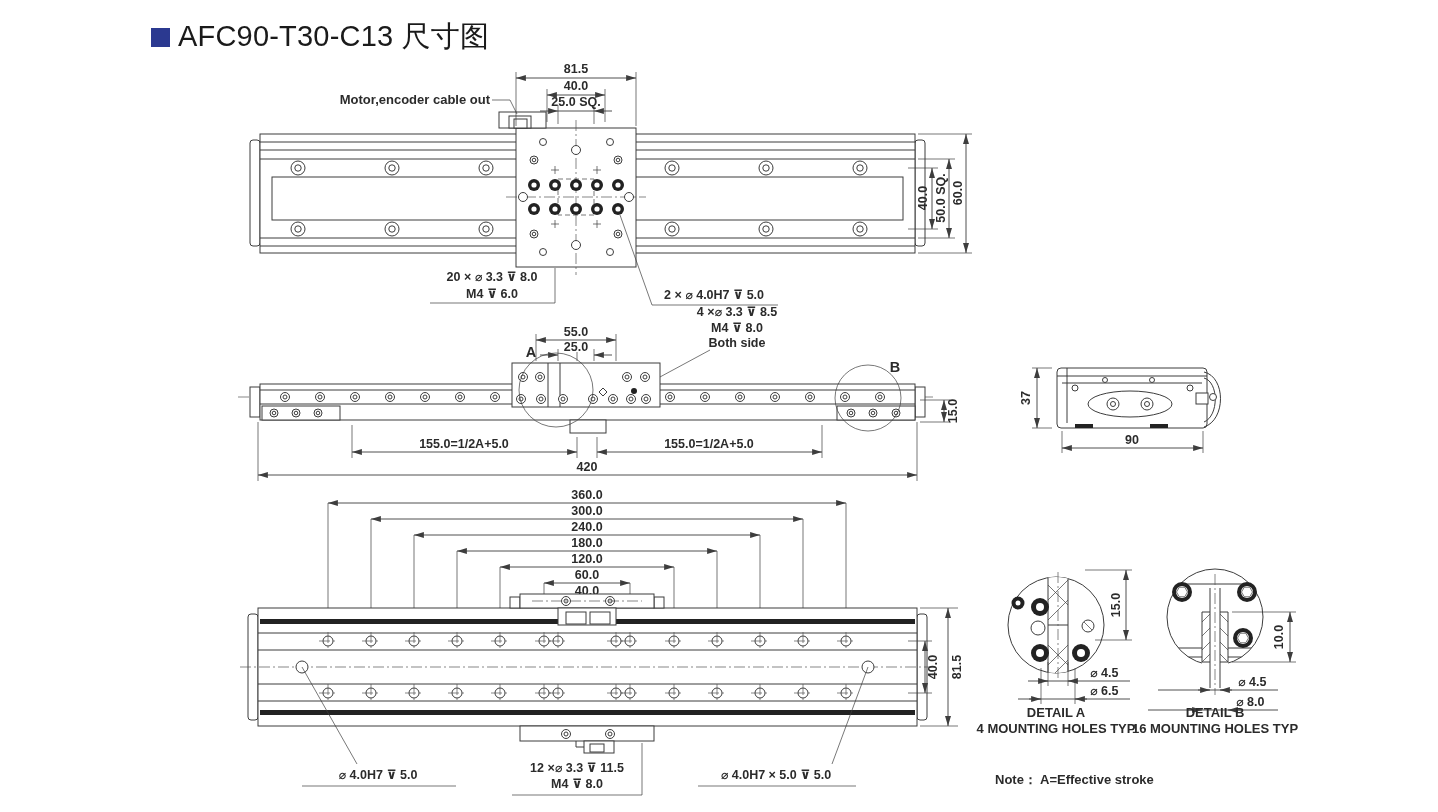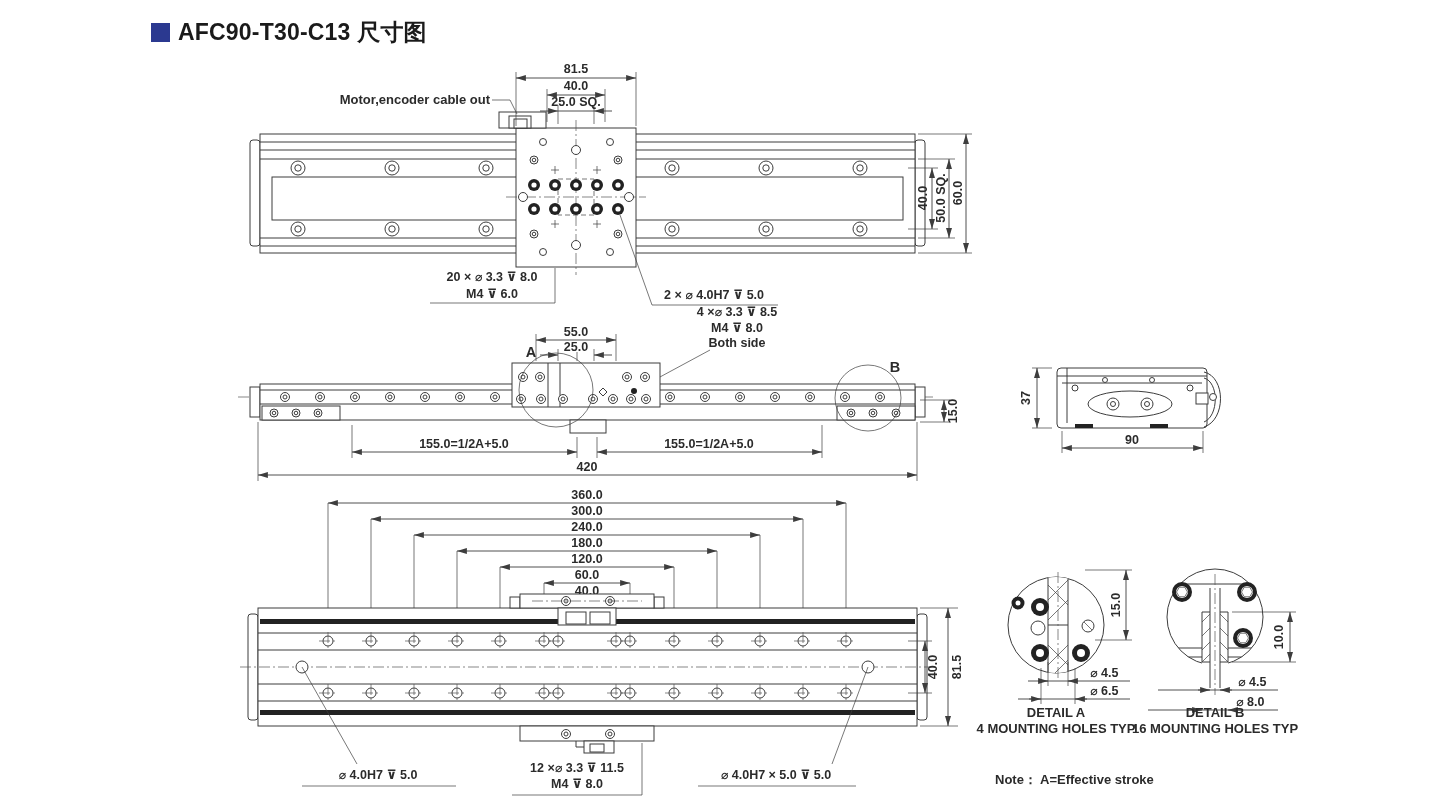--- a/index.html
+++ b/index.html
@@ -1,20 +1,20 @@
 <!DOCTYPE html>
 <html><head>
 <meta charset="utf-8">
 <style>
   html,body{margin:0;padding:0;background:#fff;}
   #canvas{position:relative;width:1438px;height:812px;background:#fff;overflow:hidden;
           font-family:"Liberation Sans","DejaVu Sans",sans-serif;}
   #titlebar{position:absolute;left:151px;top:17px;display:flex;align-items:center;gap:8px;}
   #titlebar .sq{width:19px;height:19px;background:#2b3990;}
-  #titlebar .ttl{font-size:23px;font-weight:700;color:#1a1a1a;letter-spacing:.2px;}
+  #titlebar .ttl{font-size:29px;font-weight:400;color:#1a1a1a;letter-spacing:.2px;}
   svg{position:absolute;left:0;top:0;}
   .ln{stroke:#3d3d3d;stroke-width:1;fill:none;}
   .lnf{stroke:#3d3d3d;stroke-width:1;fill:#fff;}
   .thin{stroke-width:.7;}
   .cl{stroke:#555;stroke-width:.7;fill:none;stroke-dasharray:11 3 2 3;}
   .dsh{stroke:#555;stroke-width:.8;fill:none;stroke-dasharray:5 3;}
   .dim{stroke:#3d3d3d;stroke-width:.9;fill:none;}
   .ext{stroke:#3d3d3d;stroke-width:.7;fill:none;}
   .dk{fill:#222;stroke:none;}
   text{font-family:"Liberation Sans","DejaVu Sans",sans-serif;font-size:12.5px;font-weight:600;fill:#2b2b2b;}

